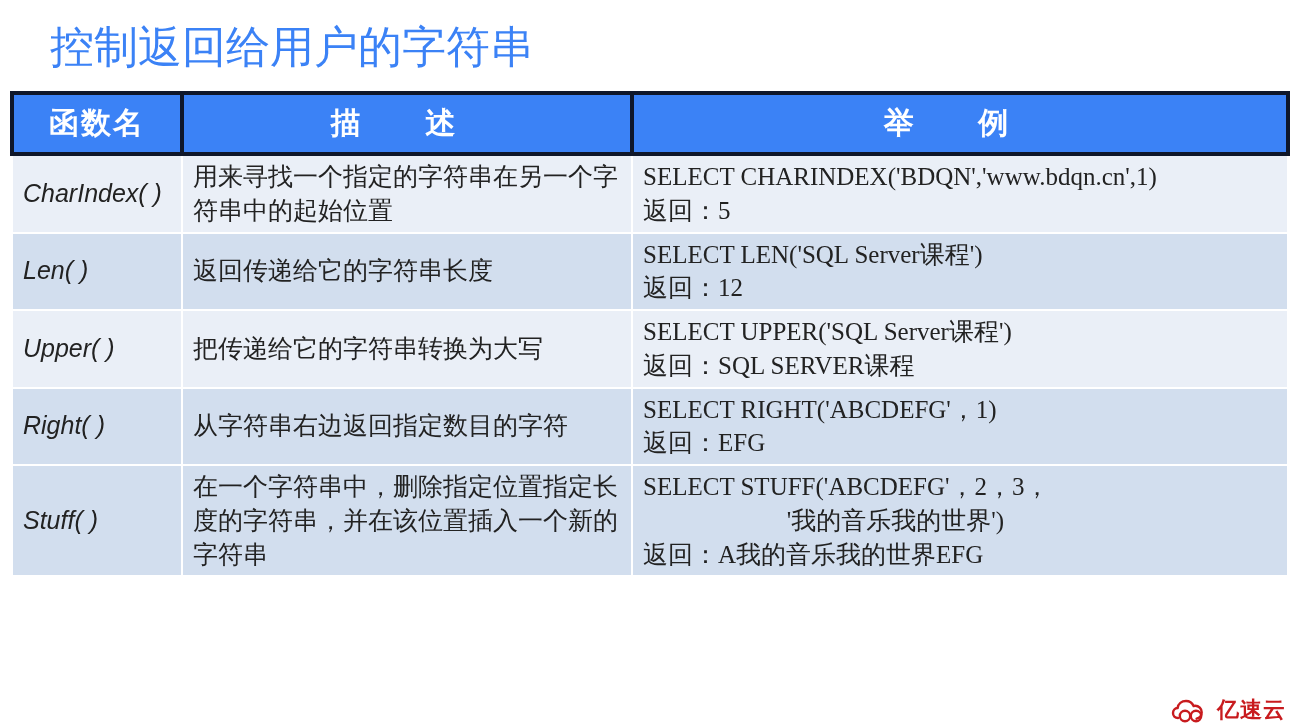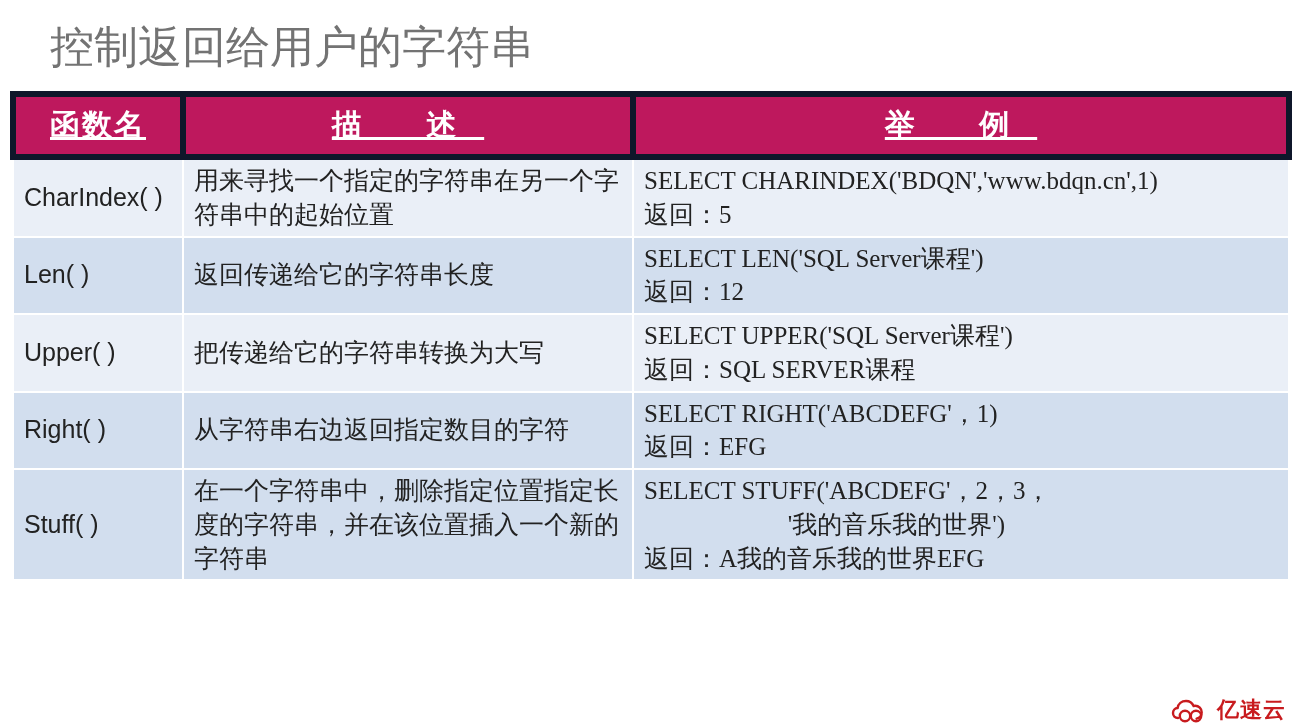--- a/index.html
+++ b/index.html
@@ -1,28 +1,28 @@
 <!DOCTYPE html>
 <html><head>
 <meta charset="utf-8">
 <style>
   * { box-sizing: border-box; margin: 0; padding: 0; }
   html, body { width: 1296px; height: 727px; background: #ffffff; font-family: "Microsoft YaHei", "PingFang SC", Arial, sans-serif; overflow: hidden; }
   .page { width: 1296px; height: 727px; position: relative; }
-  .title { font-size: 44px; color: #737373; padding: 18px 0 14px 50px; font-weight: 400; }
+  .title { font-size: 44px; color: #3b82f6; padding: 18px 0 14px 50px; font-weight: 400; }
   table.func { width: 1276px; margin: 0 10px; border-collapse: collapse; table-layout: fixed; }
   table.func col.c1 { width: 170px; }
   table.func col.c2 { width: 450px; }
   table.func col.c3 { width: 656px; }
-  table.func th { background: #be185d; color: #ffffff; font-size: 30px; font-weight: 700; padding: 8px 6px; border: 6px solid #0f172a; letter-spacing: 2px; text-decoration: underline; }
+  table.func th { background: #3b82f6; color: #ffffff; font-size: 30px; font-weight: 700; padding: 8px 6px; border: 4px solid #0f172a; letter-spacing: 2px; }
   table.func th.sp { letter-spacing: 28px; }
   table.func td { border: 2px solid #ffffff; padding: 4px 10px 4px 10px; font-size: 25px; color: #222; vertical-align: middle; line-height: 1.35; }
   table.func tbody tr.odd td { background: #eaeff7; }
   table.func tbody tr.even td { background: #d2deee; }
-  td.name { font-family: Arial, sans-serif; font-size: 25px; }
+  td.name { font-family: Arial, sans-serif; font-size: 25px; font-style: italic; }
   td.ex { font-family: Liberation Serif, serif; white-space: pre-wrap; font-size: 25px; }
   .logo { position: absolute; right: 10px; bottom: 2px; display: flex; align-items: flex-end; gap: 6px; }
   .logo-txt { color: #c81b1e; font-size: 22px; font-weight: 700; letter-spacing: 1px; }
   .logo-ico svg { display: block; }
 </style>
 </head>
 <body>
 
 <div class="page">
   <h1 class="title">控制返回给用户的字符串</h1>

